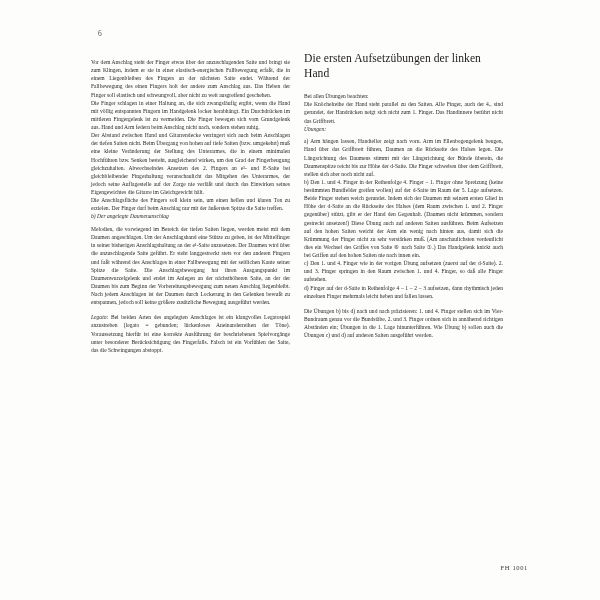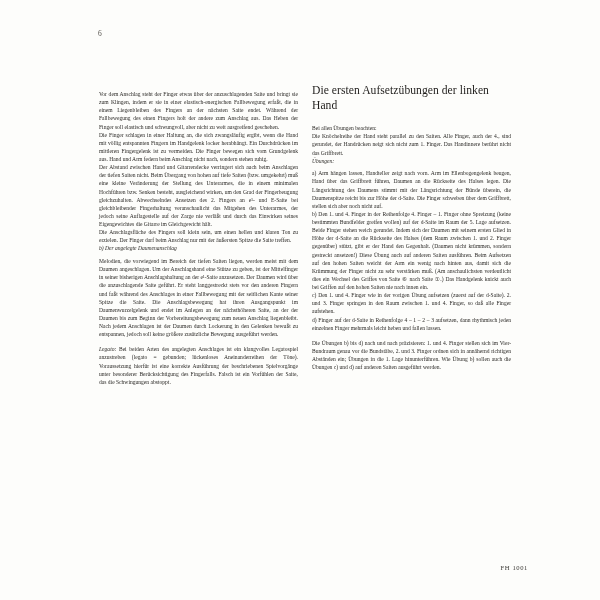--- a/index.html
+++ b/index.html
@@ -19,26 +19,25 @@
   .page-number {
     position: absolute;
     left: 98px;
     top: 29px;
     font-size: 7.5px;
     color: #55514c;
     letter-spacing: 0.2px;
   }
   .columns {
     position: absolute;
-    left: 99px;
+    left: 91px;
     top: 52px;
     width: 413px;
     display: flex;
     gap: 14px;
-    margin-top: 32px;
   }
   .col {
     width: 199px;
   }
   .col.left { padding-top: 6px; }
   h1.heading {
     margin: 0 0 11px 0;
     font-size: 11.6px;
     font-weight: normal;
     line-height: 1.26;

